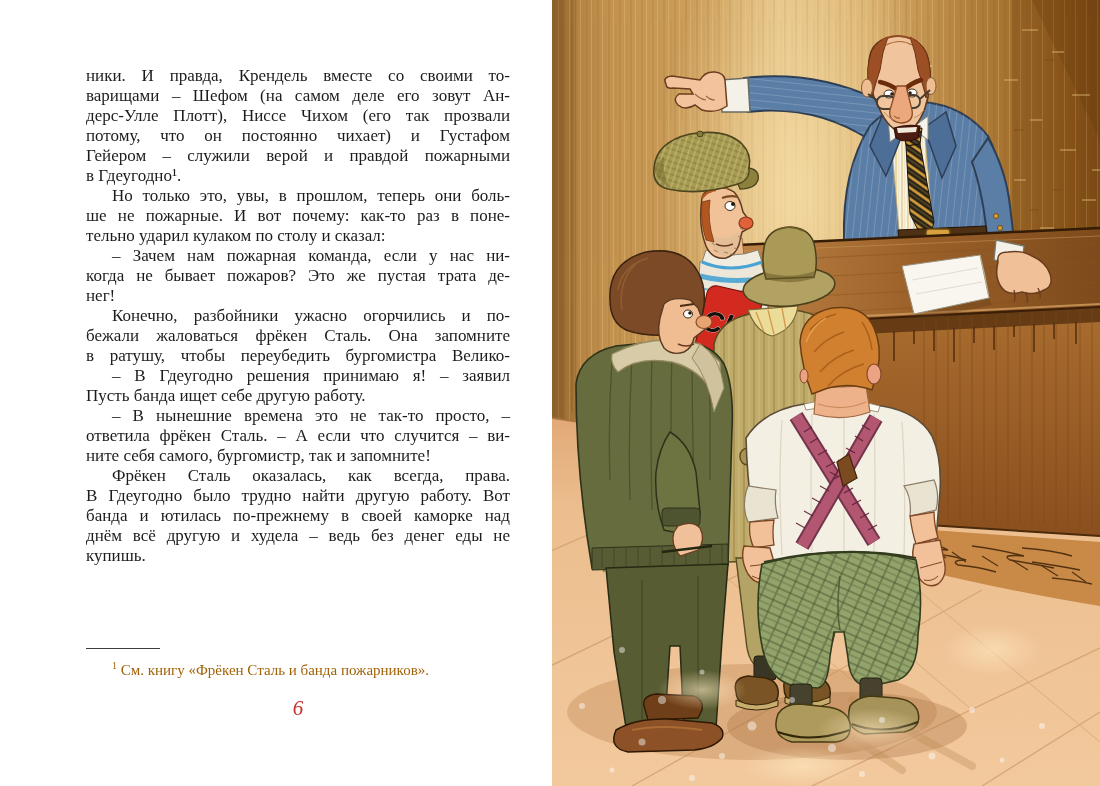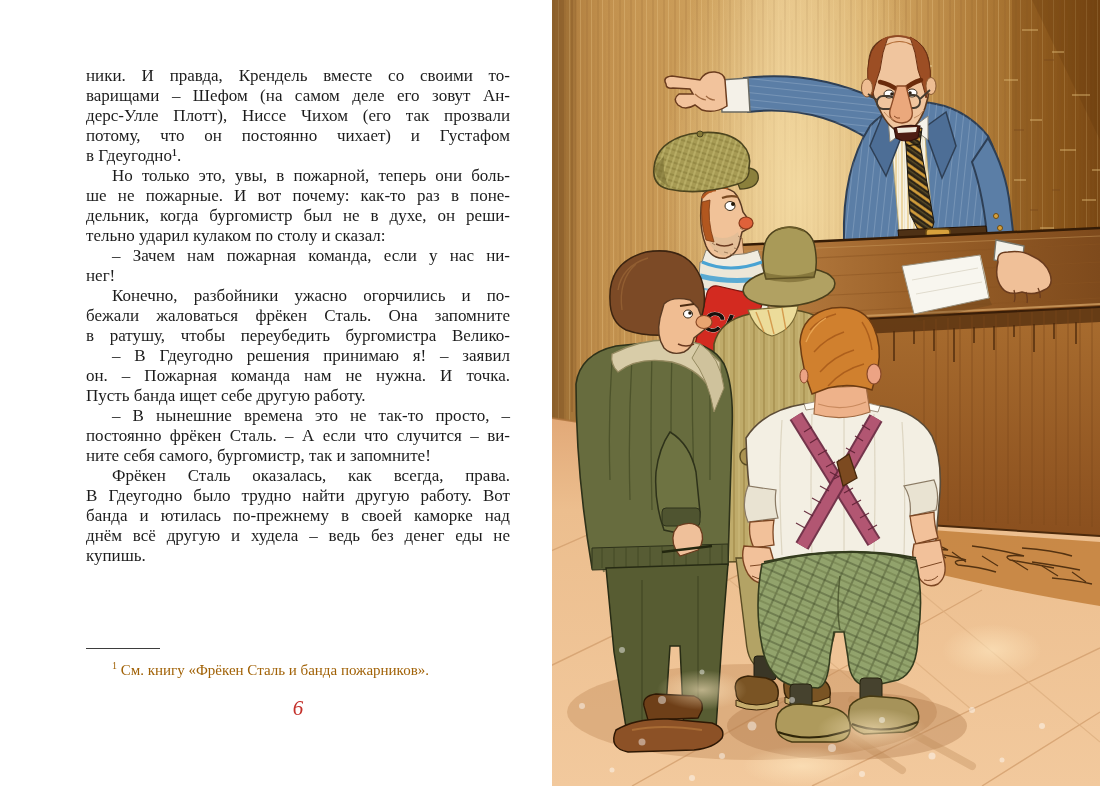--- a/index.html
+++ b/index.html
@@ -27,45 +27,45 @@
 
 <div id="spread">
 
   <div id="left-page">
     <div id="text-column">
         <div>
           <div class="line">ники. И правда, Крендель вместе со своими то-</div>
           <div class="line">варищами – Шефом (на самом деле его зовут Ан-</div>
           <div class="line">дерс-Улле Плотт), Ниссе Чихом (его так прозвали</div>
           <div class="line">потому, что он постоянно чихает) и Густафом</div>
+          <div class="line">Гейером – служили верой и правдой пожарными</div>
           <div class="line plast">в Гдеугодно¹.</div>
         </div>
         <div>
-          <div class="line pfirst">Но только это, увы, в пожарной, теперь они боль-</div>
+          <div class="line pfirst">Но только это, увы, в прошлом, теперь они боль-</div>
           <div class="line">ше не пожарные. И вот почему: как-то раз в поне-</div>
-          <div class="line">дельник, когда бургомистр был не в духе, он реши-</div>
           <div class="line plast">тельно ударил кулаком по столу и сказал:</div>
         </div>
         <div>
           <div class="line pfirst">– Зачем нам пожарная команда, если у нас ни-</div>
+          <div class="line">когда не бывает пожаров? Это же пустая трата де-</div>
           <div class="line plast">нег!</div>
         </div>
         <div>
           <div class="line pfirst">Конечно, разбойники ужасно огорчились и по-</div>
           <div class="line">бежали жаловаться фрёкен Сталь. Она запомните</div>
           <div class="line">в ратушу, чтобы переубедить бургомистра Велико-</div>
         </div>
         <div>
           <div class="line pfirst">– В Гдеугодно решения принимаю я! – заявил</div>
-          <div class="line">он. – Пожарная команда нам не нужна. И точка.</div>
           <div class="line plast">Пусть банда ищет себе другую работу.</div>
         </div>
         <div>
           <div class="line pfirst">– В нынешние времена это не так-то просто, –</div>
-          <div class="line">постоянно фрёкен Сталь. – А если что случится – ви-</div>
+          <div class="line">ответила фрёкен Сталь. – А если что случится – ви-</div>
           <div class="line plast">ните себя самого, бургомистр, так и запомните!</div>
         </div>
         <div>
           <div class="line pfirst">Фрёкен Сталь оказалась, как всегда, права.</div>
           <div class="line">В Гдеугодно было трудно найти другую работу. Вот</div>
           <div class="line">банда и ютилась по-прежнему в своей каморке над</div>
           <div class="line">днём всё другую и худела – ведь без денег еды не</div>
           <div class="line plast">купишь.</div>
         </div>
       </div>

